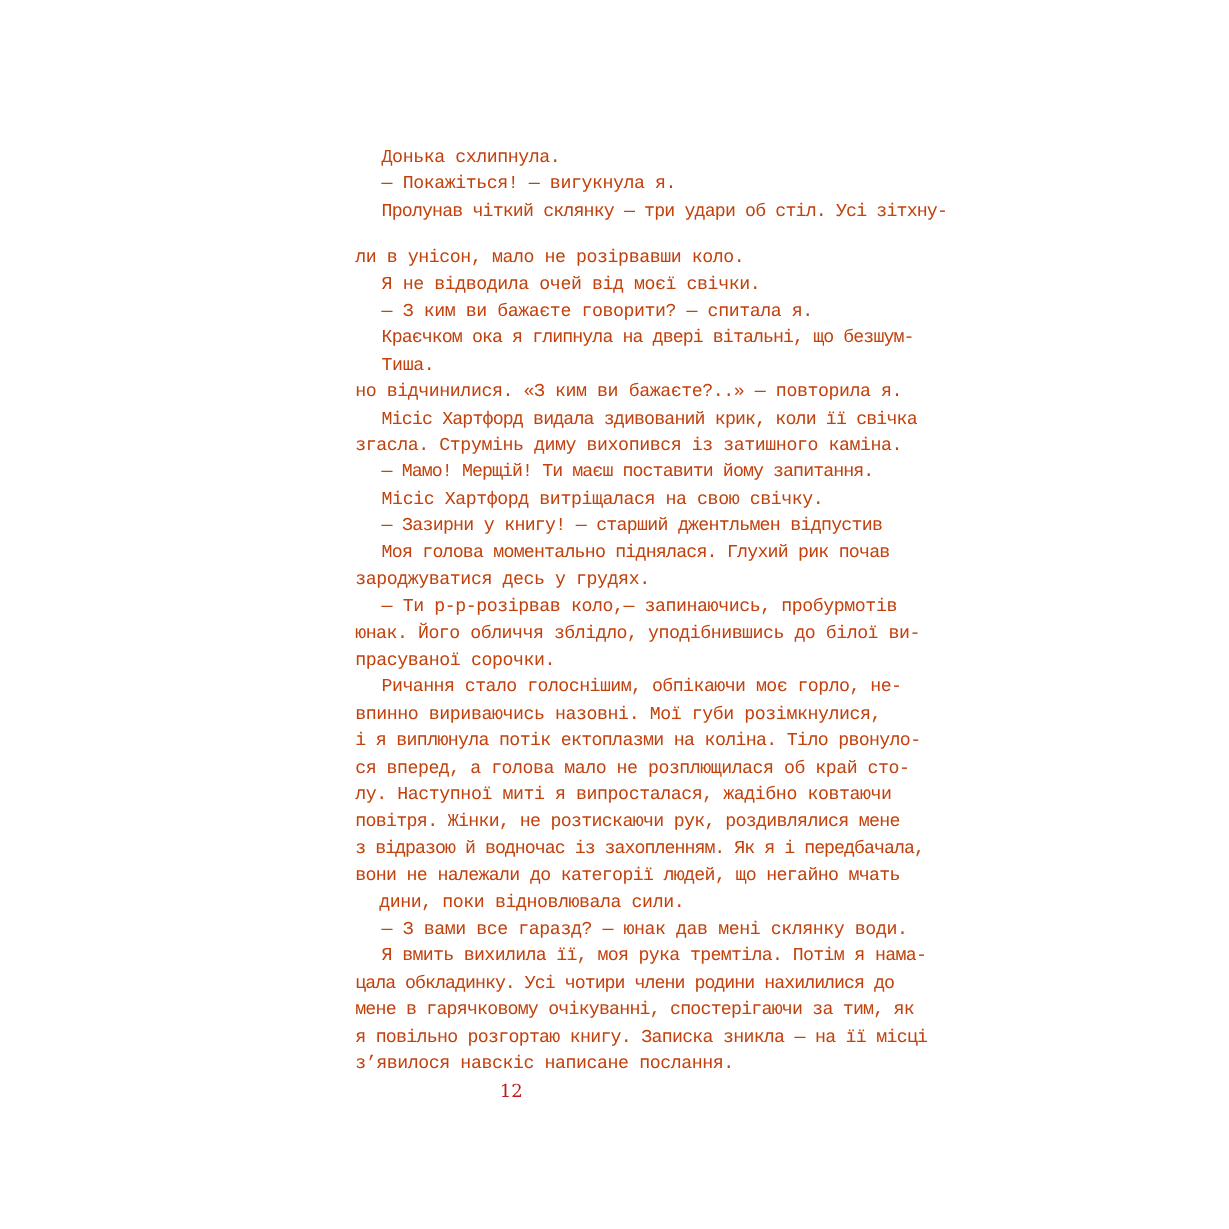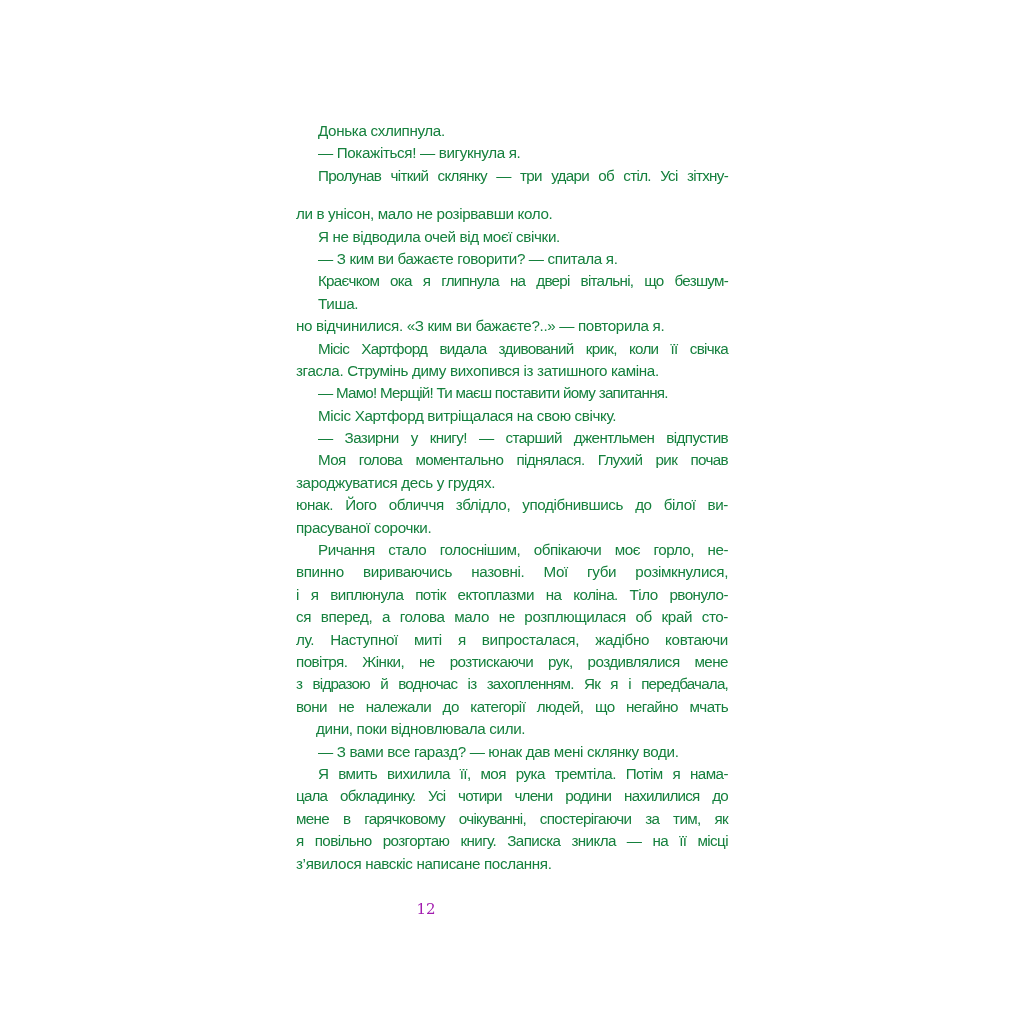--- a/index.html
+++ b/index.html
@@ -19,24 +19,24 @@
       top: 0;
       width: 1024px;
       height: 1024px;
       background: #ffffff;
     }
     .text-block {
       position: absolute;
       left: 296px;
       top: 120px;
       width: 432px;
-      font-family: Liberation Sans, sans-serif;
+      font-family: Liberation Mono, monospace;
       font-size: 15.2px;
       line-height: 22.4px;
-      color: #15803d;
+      color: #c2410c;
     }
     .line {
       display: block;
       height: 22.4px;
       white-space: nowrap;
       text-align: justify;
       text-align-last: justify;
       overflow: visible;
       letter-spacing: -0.35px;
     }
@@ -47,21 +47,21 @@
       text-align-last: left;
     }
     .page-number {
       position: absolute;
       left: 0;
       width: 852px;
       top: 900px;
       text-align: center;
       font-family: "DejaVu Serif", "Liberation Serif", serif;
       font-size: 15px;
-      color: #a21caf;
+      color: #b91c1c;
     }
   </style>
 </head>
 <body>
 
 <div class="page">
   <div class="text-block" id="text-block">
       <span class="line indent last" style="letter-spacing: -0.35px;">Донька схлипнула.</span>
       <span class="line indent last" style="letter-spacing: -0.35px;">— Покажіться! — вигукнула я.</span>
       <span class="line indent" style="letter-spacing: -0.7px;">Пролунав чіткий склянку — три удари об стіл. Усі зітхну-</span>
@@ -71,20 +71,21 @@
       <span class="line indent" style="letter-spacing: -0.75px;">Краєчком ока я глипнула на двері вітальні, що безшум-</span>
       <span class="line indent last" style="letter-spacing: -0.35px;">Тиша.</span>
       <span class="line last" style="letter-spacing: -0.35px;">но відчинилися. «З ким ви бажаєте?..» — повторила я.</span>
       <span class="line indent" style="letter-spacing: -0.7px;">Місіс Хартфорд видала здивований крик, коли її свічка</span>
       <span class="line last" style="letter-spacing: -0.35px;">згасла. Струмінь диму вихопився із затишного каміна.</span>
       <span class="line indent last" style="letter-spacing: -0.75px;">— Мамо! Мерщій! Ти маєш поставити йому запитання.</span>
       <span class="line indent last" style="letter-spacing: -0.35px;">Місіс Хартфорд витріщалася на свою свічку.</span>
       <span class="line indent" style="letter-spacing: -0.6px;">— Зазирни у книгу! — старший джентльмен відпустив</span>
       <span class="line indent" style="letter-spacing: -0.65px;">Моя голова моментально піднялася. Глухий рик почав</span>
       <span class="line last" style="letter-spacing: -0.35px;">зароджуватися десь у грудях.</span>
+      <span class="line indent" style="letter-spacing: -0.35px;">— Ти р-р-розірвав коло,— запинаючись, пробурмотів</span>
       <span class="line" style="letter-spacing: -0.4px;">юнак. Його обличчя зблідло, уподібнившись до білої ви-</span>
       <span class="line last" style="letter-spacing: -0.35px;">прасуваної сорочки.</span>
       <span class="line indent" style="letter-spacing: -0.45px;">Ричання стало голоснішим, обпікаючи моє горло, не-</span>
       <span class="line" style="letter-spacing: -0.35px;">впинно вириваючись назовні. Мої губи розімкнулися,</span>
       <span class="line" style="letter-spacing: -0.55px;">і я виплюнула потік ектоплазми на коліна. Тіло рвонуло-</span>
       <span class="line" style="letter-spacing: -0.4px;">ся вперед, а голова мало не розплющилася об край сто-</span>
       <span class="line" style="letter-spacing: -0.35px;">лу. Наступної миті я випросталася, жадібно ковтаючи</span>
       <span class="line" style="letter-spacing: -0.55px;">повітря. Жінки, не розтискаючи рук, роздивлялися мене</span>
       <span class="line" style="letter-spacing: -0.8px;">з відразою й водночас із захопленням. Як я і передбачала,</span>
       <span class="line" style="letter-spacing: -0.55px;">вони не належали до категорії людей, що негайно мчать</span>

